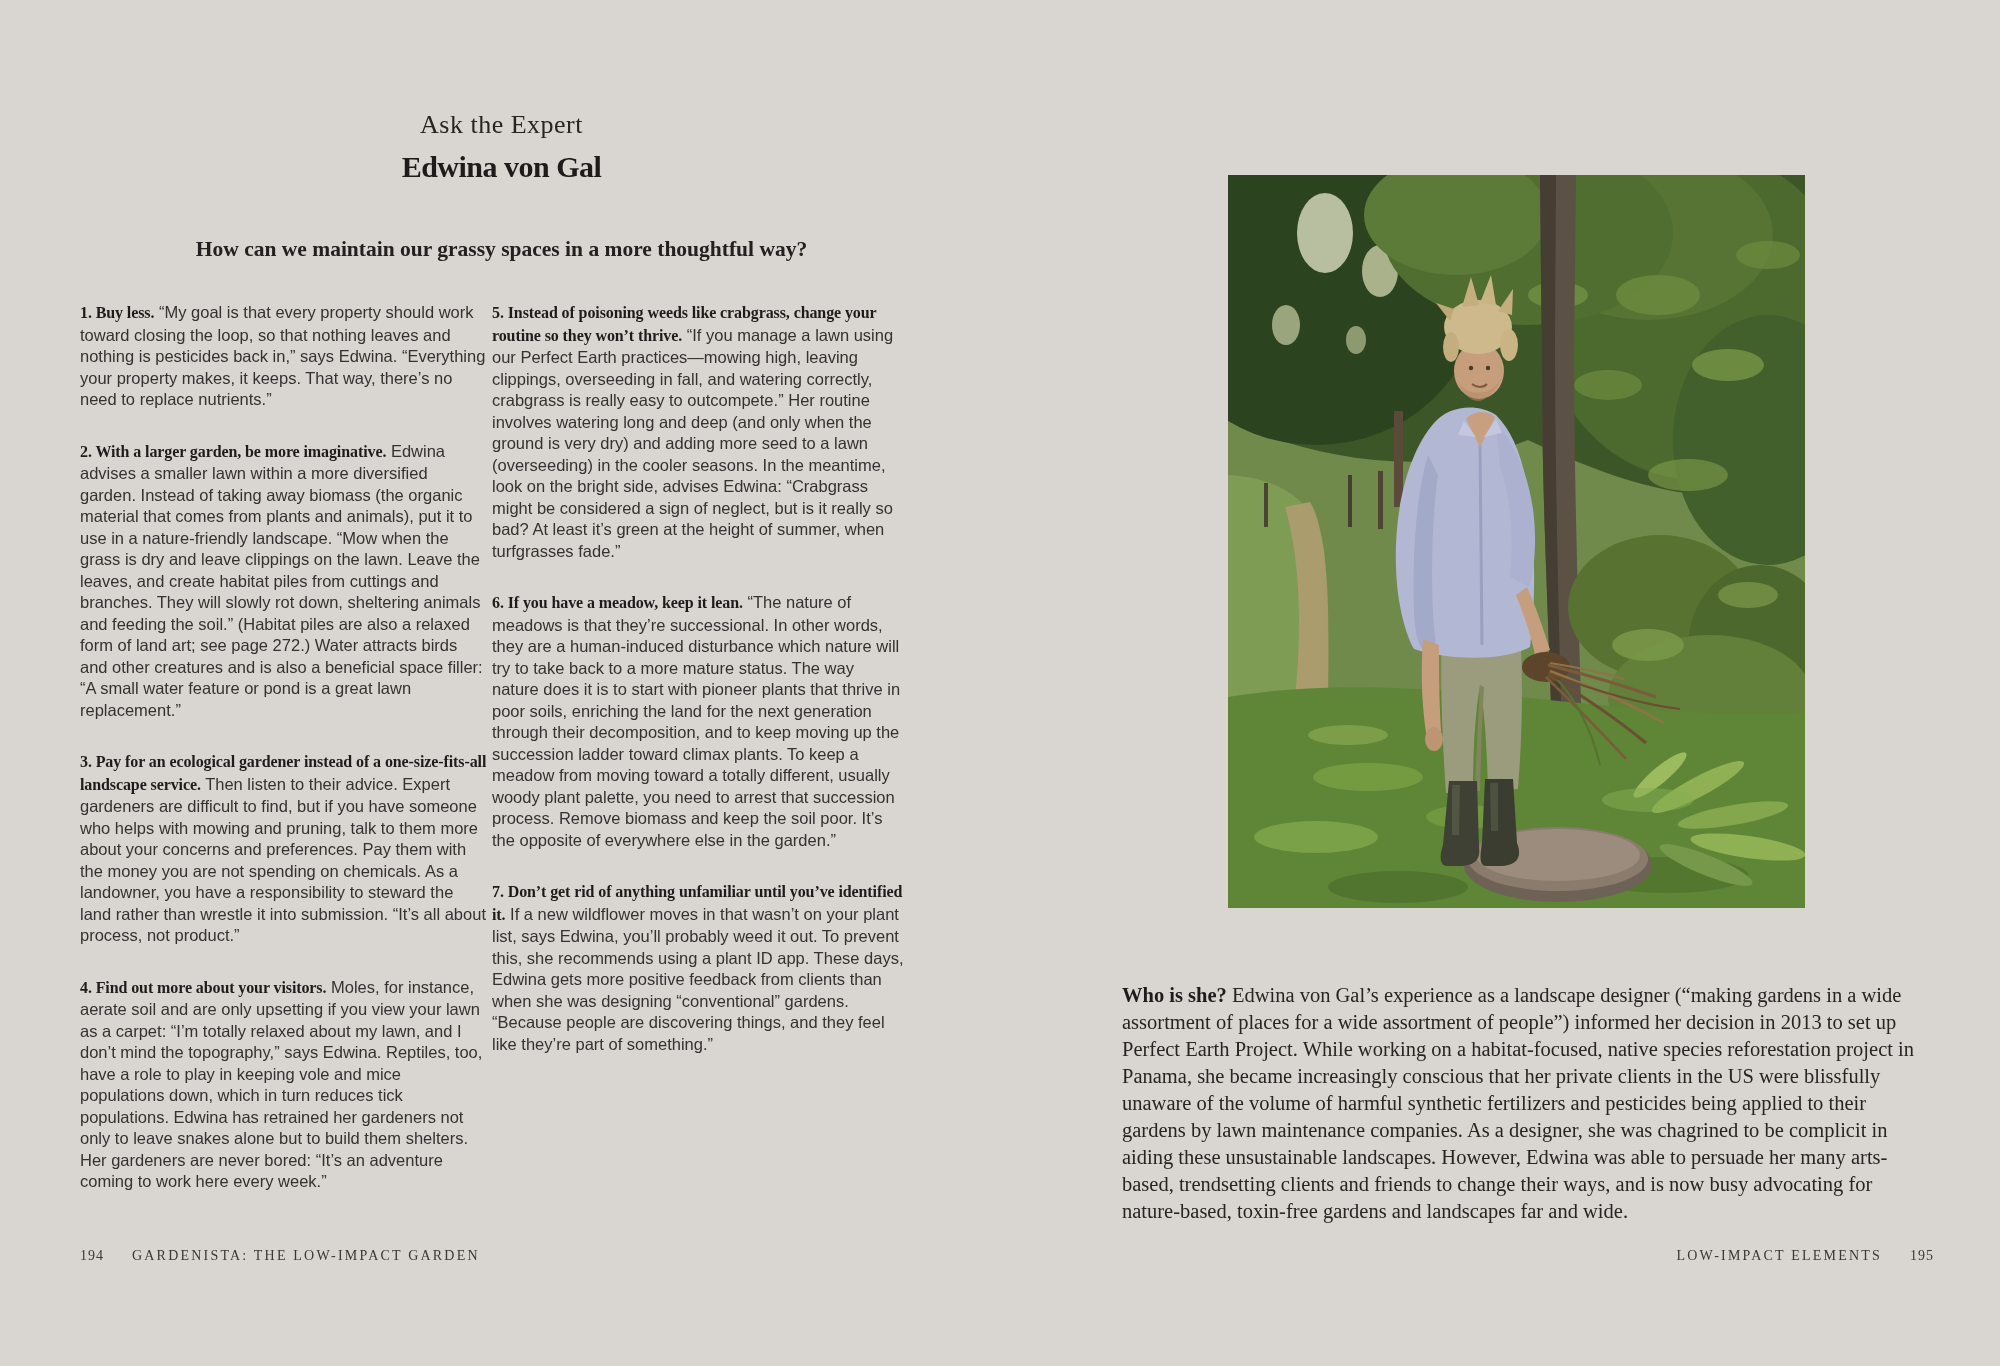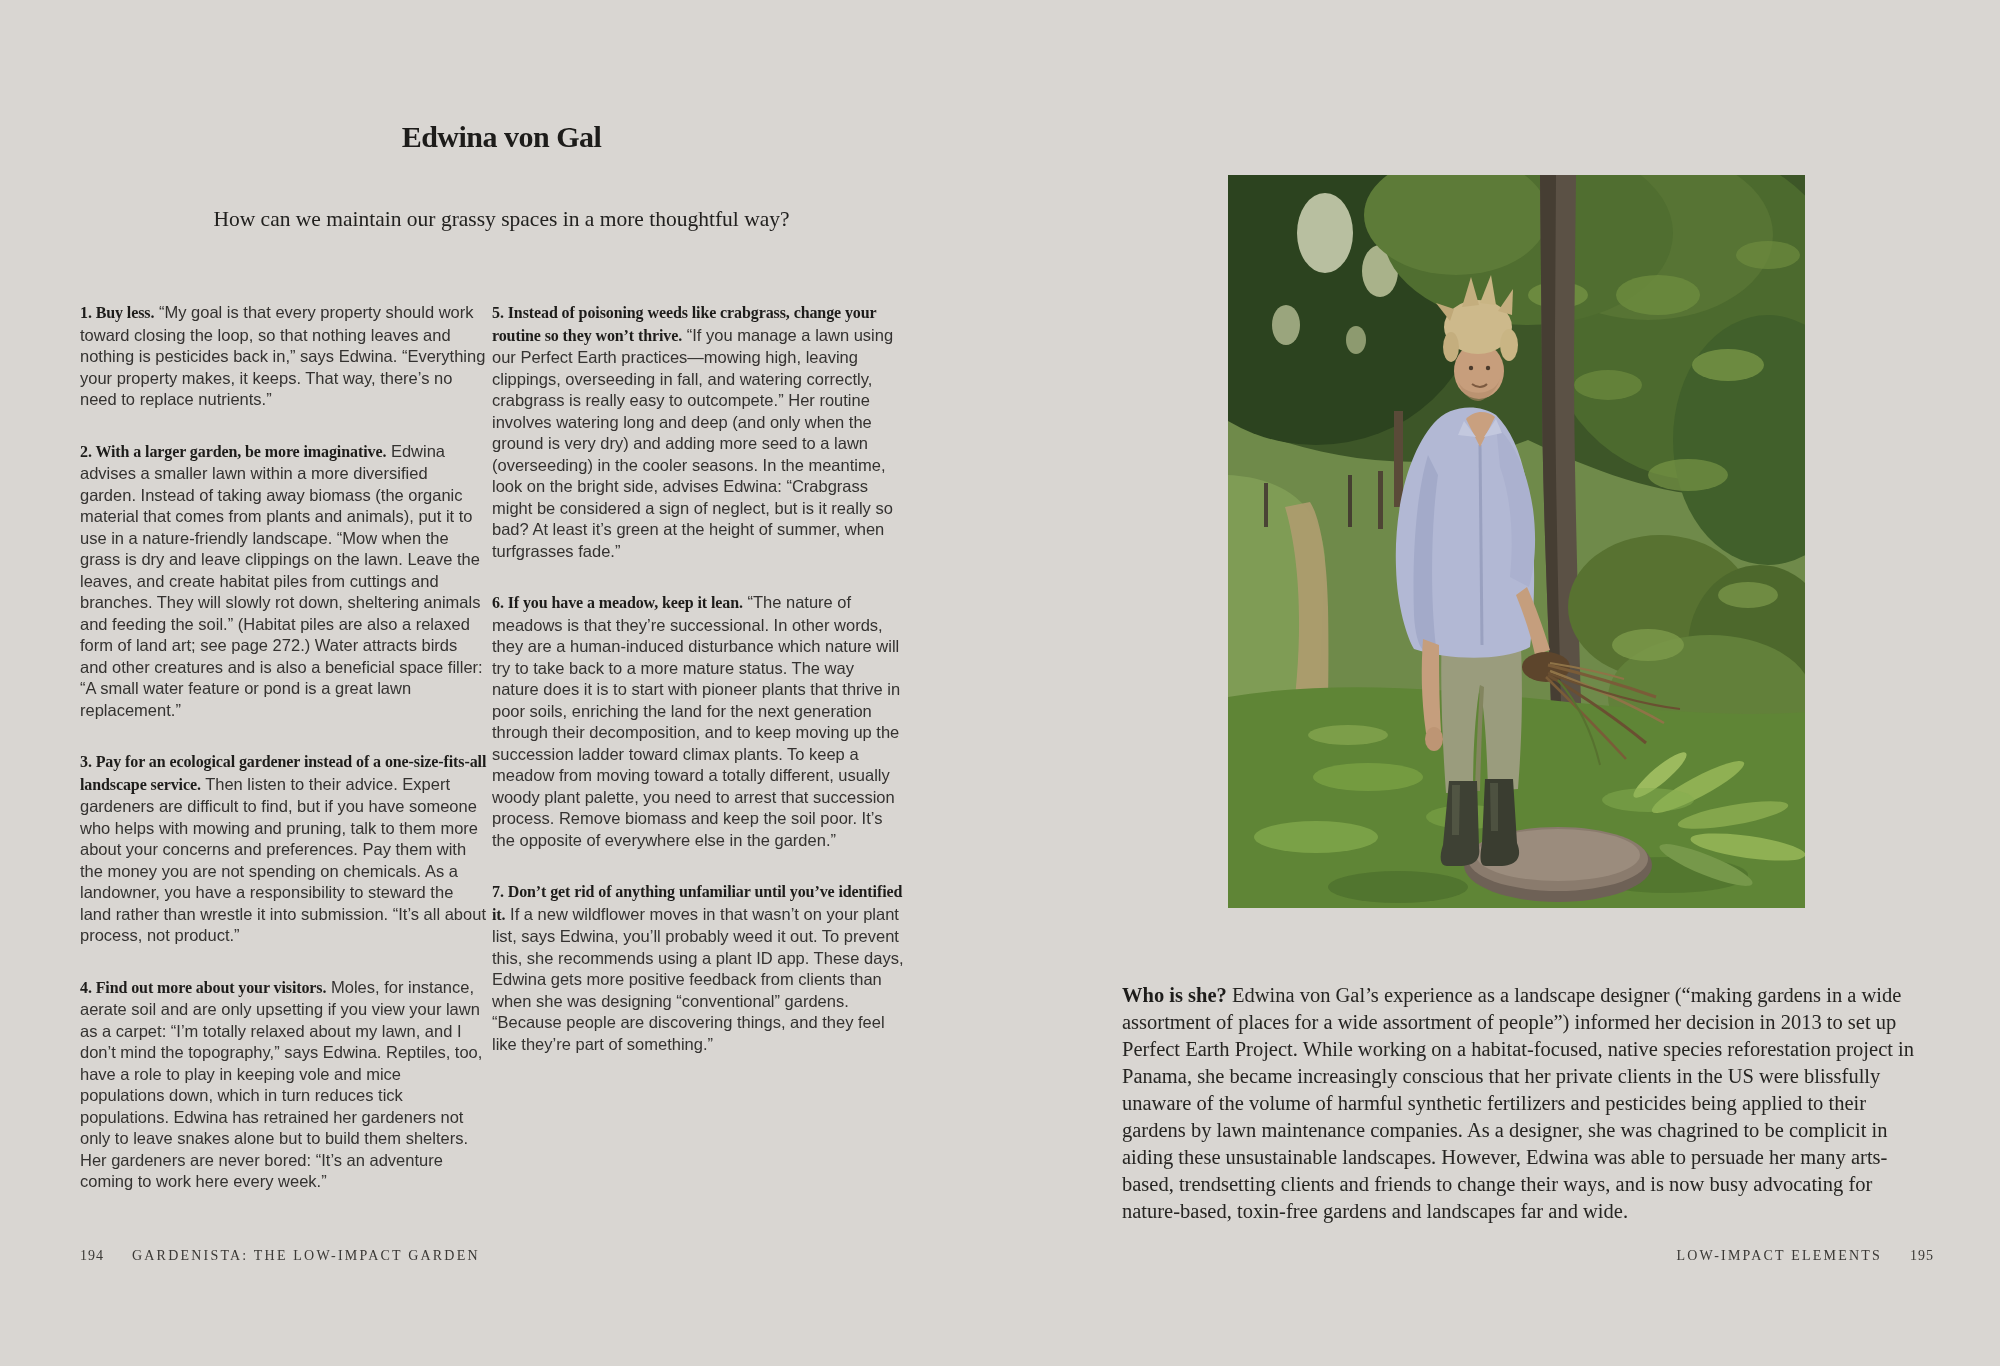--- a/index.html
+++ b/index.html
@@ -27,21 +27,21 @@
     font-size:26px;line-height:30px;letter-spacing:.5px;
     color:#262522;
   }
   .expert-name{
     font-family:"Liberation Serif",serif;
     font-weight:700;font-size:30px;line-height:50px;
     letter-spacing:-.5px;margin-top:2px;color:#1d1c1a;
   }
   .question{
     font-family:"Liberation Serif",serif;
-    font-weight:400;font-size:21.5px;line-height:26px;
+    font-weight:700;font-size:21.5px;line-height:26px;
     margin-top:44px;color:#22211f;
   }
 
   
   .col{position:absolute;top:302px;}
   .col-1{left:80px;width:407px;}
   .col-2{left:492px;width:412px;}
   .tip{margin:0 0 30px 0;font-size:16.5px;line-height:21.5px;color:#343230;}
   .tip .lead{
     font-family:Liberation Serif, serif;
@@ -76,20 +76,21 @@
   .footer .pageno{letter-spacing:1px;}
   .footer-left .label{margin-left:28px;}
   .footer-right .pageno{margin-left:28px;}
 </style>
 </head>
 <body>
 
 <div>
 
   <header class="spread-header">
+    <div class="kicker">Ask the Expert</div>
     <div class="expert-name">Edwina von Gal</div>
     <div class="question">How can we maintain our grassy spaces in a more thoughtful way?</div>
   </header>
 
   <section class="col col-1">
     <p class="tip"><span class="lead">1. Buy less.</span> <span>“My goal is that every property should work toward closing the loop, so that nothing leaves and nothing is pesticides back in,” says Edwina. “Everything your property makes, it keeps. That way, there’s no need to replace nutrients.”</span></p>
     <p class="tip"><span class="lead">2. With a larger garden, be more imaginative.</span> <span>Edwina advises a smaller lawn within a more diversified garden. Instead of taking away biomass (the organic material that comes from plants and animals), put it to use in a nature-friendly landscape. “Mow when the grass is dry and leave clippings on the lawn. Leave the leaves, and create habitat piles from cuttings and branches. They will slowly rot down, sheltering animals and feeding the soil.” (Habitat piles are also a relaxed form of land art; see page 272.) Water attracts birds and other creatures and is also a beneficial space filler: “A small water feature or pond is a great lawn replacement.”</span></p>
     <p class="tip"><span class="lead">3. Pay for an ecological gardener instead of a one-size-fits-all landscape service.</span> <span>Then listen to their advice. Expert gardeners are difficult to find, but if you have someone who helps with mowing and pruning, talk to them more about your concerns and preferences. Pay them with the money you are not spending on chemicals. As a landowner, you have a responsibility to steward the land rather than wrestle it into submission. “It’s all about process, not product.”</span></p>
     <p class="tip"><span class="lead">4. Find out more about your visitors.</span> <span>Moles, for instance, aerate soil and are only upsetting if you view your lawn as a carpet: “I’m totally relaxed about my lawn, and I don’t mind the topography,” says Edwina. Reptiles, too, have a role to play in keeping vole and mice populations down, which in turn reduces tick populations. Edwina has retrained her gardeners not only to leave snakes alone but to build them shelters. Her gardeners are never bored: “It’s an adventure coming to work here every week.”</span></p>
   </section>

